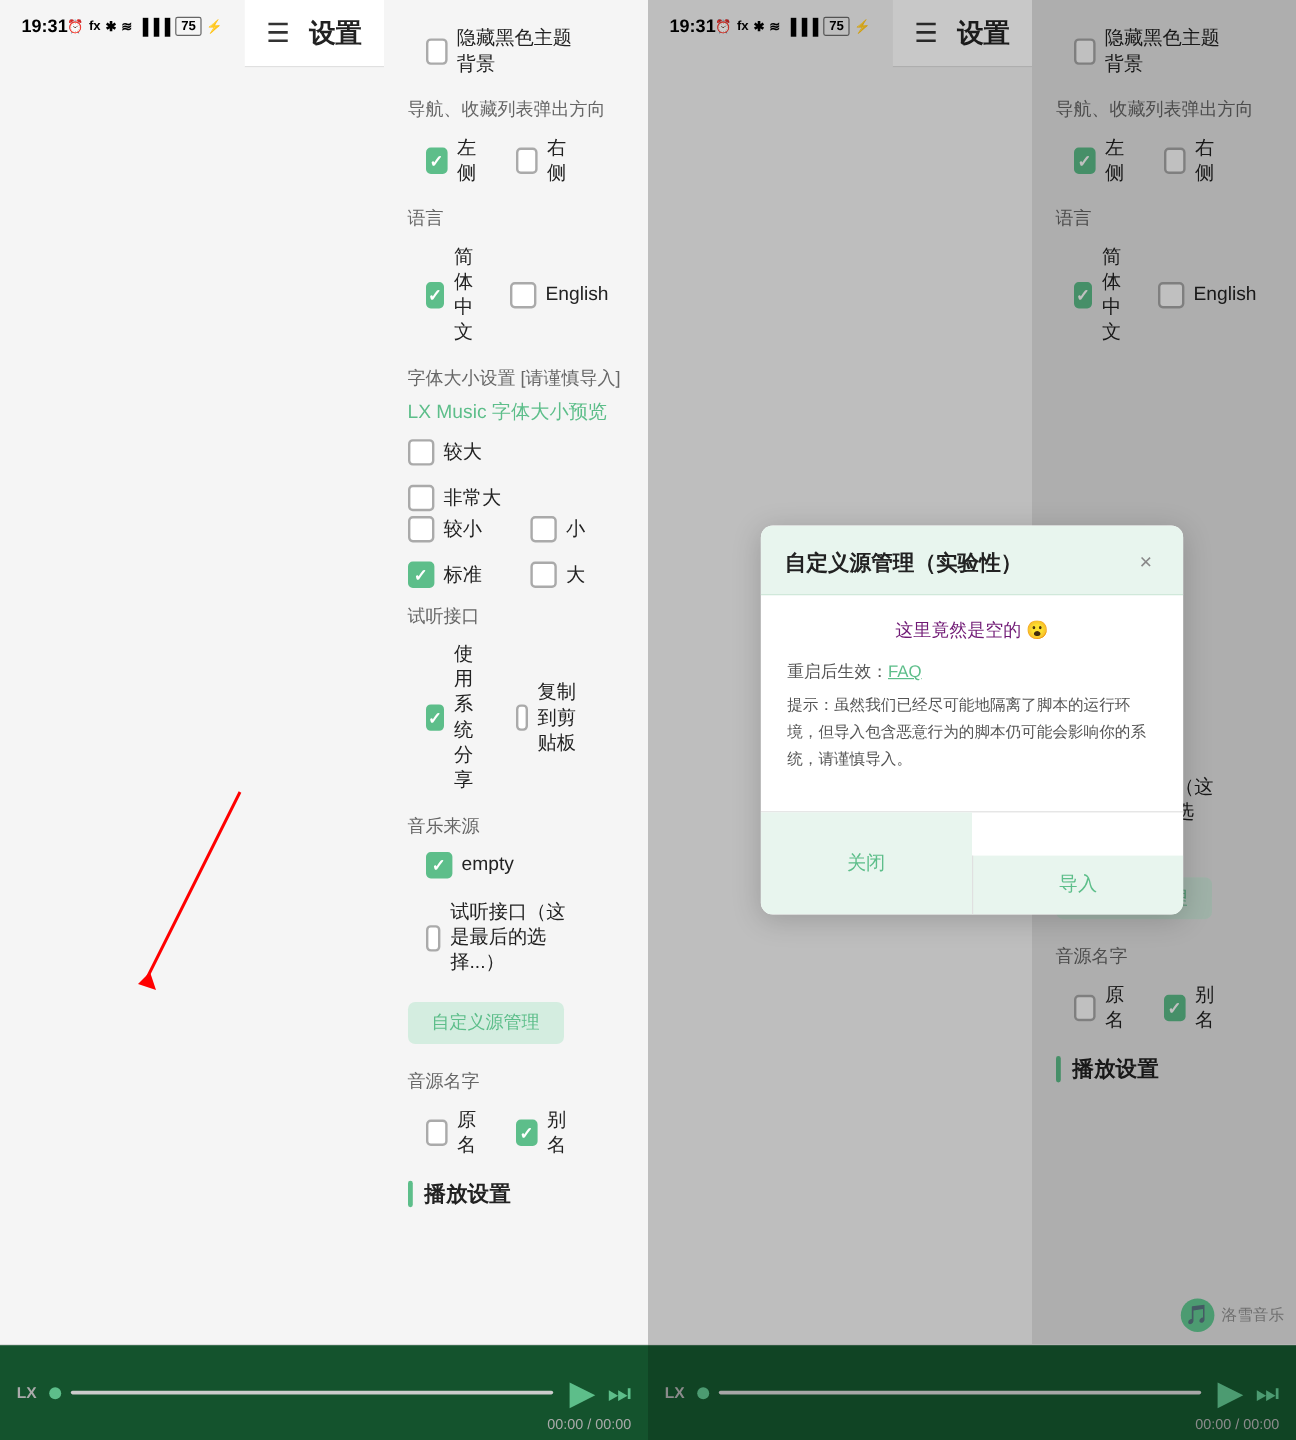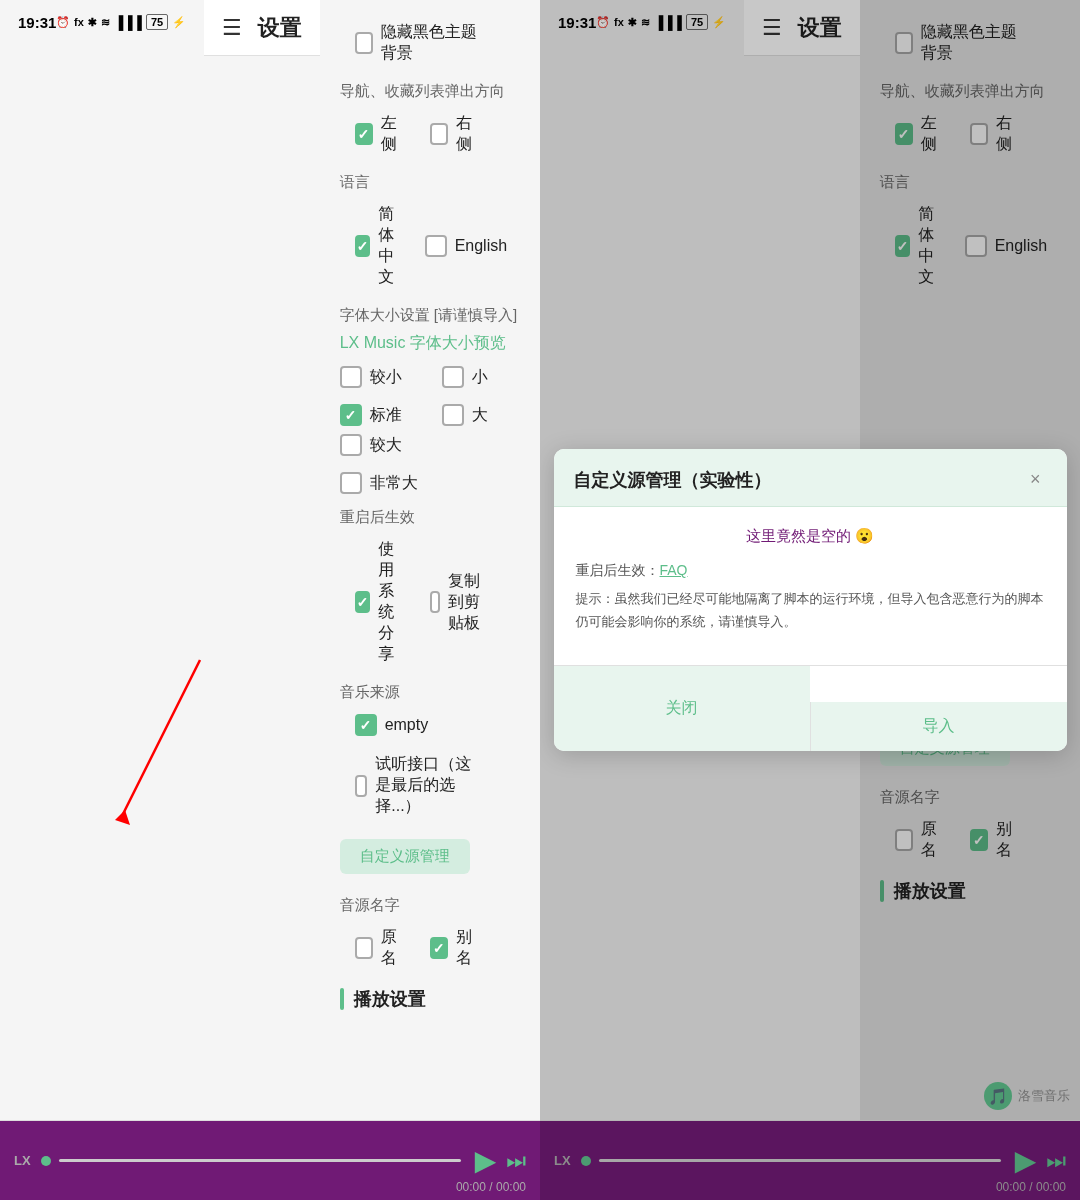--- a/index.html
+++ b/index.html
@@ -141,21 +141,21 @@
       border: none;
       border-radius: 6px;
       padding: 8px 20px;
       font-size: 15px;
       cursor: pointer;
       margin: 8px 0;
     }
     
     .player-bar {
       height: 80px;
-      background: #701a75;
+      background: #14532d;
       border-top: 1px solid #ddd;
       display: flex;
       align-items: center;
       padding: 0 14px;
       position: absolute;
       bottom: 0;
       left: 0;
       right: 0;
     }
     .player-lx {
@@ -203,21 +203,21 @@
       top: 0; left: 0; right: 0; bottom: 0;
       background: rgba(0,0,0,0.18);
       display: flex;
       align-items: center;
       justify-content: center;
       z-index: 100;
     }
     .dialog {
       background: #fff;
       border-radius: 10px;
-      width: 513px;
+      width: 352px;
       padding: 0;
       overflow: hidden;
       box-shadow: 0 4px 24px rgba(0,0,0,0.18);
     }
     .dialog-header {
       background: #e8f5ee;
       padding: 18px 20px 14px 20px;
       display: flex;
       align-items: center;
       justify-content: space-between;
@@ -359,51 +359,51 @@
       </div>
       <div class="checkbox-wrap">
         <div class="cb-box"></div>
         <span class="cb-label">English</span>
       </div>
     </div>
 
     
     <div class="setting-group-label">字体大小设置 [请谨慎导入]</div>
     <div class="font-preview">LX Music 字体大小预览</div>
+    <div class="font-options font-row2">
+      <div class="checkbox-wrap">
+        <div class="cb-box"></div>
+        <span class="cb-label">较大</span>
+      </div>
+      <div class="checkbox-wrap">
+        <div class="cb-box"></div>
+        <span class="cb-label">非常大</span>
+      </div>
+    </div>
     <div class="font-options">
       <div class="checkbox-wrap">
         <div class="cb-box"></div>
         <span class="cb-label">较小</span>
       </div>
       <div class="checkbox-wrap">
         <div class="cb-box"></div>
         <span class="cb-label">小</span>
       </div>
       <div class="checkbox-wrap">
         <div class="cb-box checked"></div>
         <span class="cb-label">标准</span>
       </div>
       <div class="checkbox-wrap">
         <div class="cb-box"></div>
         <span class="cb-label">大</span>
       </div>
     </div>
-    <div class="font-options font-row2">
-      <div class="checkbox-wrap">
-        <div class="cb-box"></div>
-        <span class="cb-label">较大</span>
-      </div>
-      <div class="checkbox-wrap">
-        <div class="cb-box"></div>
-        <span class="cb-label">非常大</span>
-      </div>
-    </div>
-
-    
-    <div class="setting-group-label">重启后生效</div>
+
+    
+    <div class="setting-group-label">试听接口</div>
     <div class="setting-row">
       <div class="checkbox-wrap">
         <div class="cb-box checked"></div>
         <span class="cb-label">使用系统分享</span>
       </div>
       <div class="checkbox-wrap">
         <div class="cb-box"></div>
         <span class="cb-label">复制到剪贴板</span>
       </div>
     </div>

